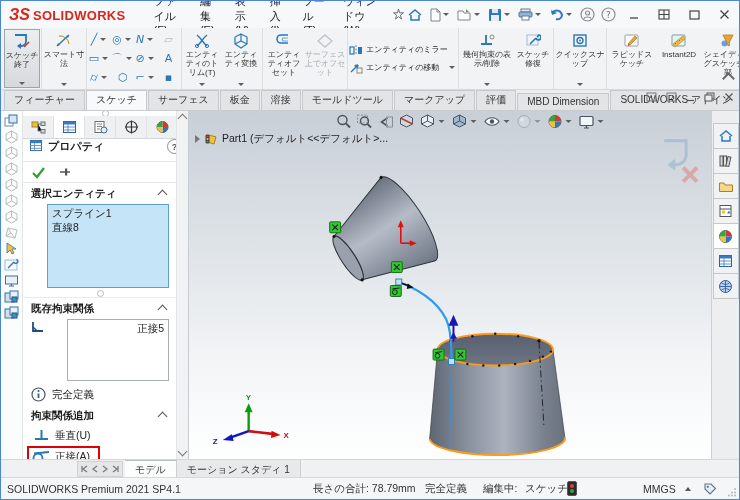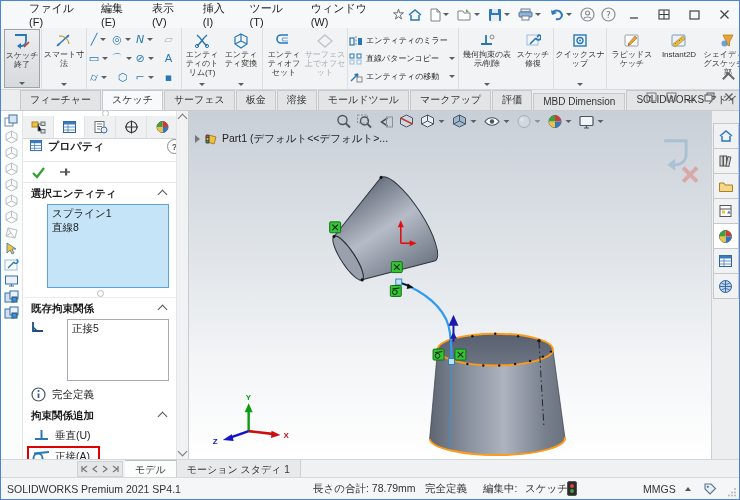--- a/index.html
+++ b/index.html
@@ -28,21 +28,21 @@
   .bigbtn.disabled{color:#a9adb1;}
   .egrid{display:grid;grid-template-columns:repeat(4,23px);grid-auto-rows:19px;align-content:center;}
   .ecell{display:flex;align-items:center;justify-content:center;gap:1px;}
   .eglyph{color:#2878b8;font-family:"DejaVu Sans",sans-serif;font-size:11px;line-height:1;}
   .eglyph.gray{color:#b4b8bc;}
   .mcol{display:flex;flex-direction:column;justify-content:center;width:108px;}
   .mrow{display:flex;align-items:center;gap:3px;font-size:8px;height:18px;white-space:nowrap;overflow:hidden;}
   .mrow .car{margin-left:auto;margin-right:2px;}
   .collapse-chev{position:absolute;right:6px;bottom:6px;width:7px;height:7px;border-left:2px solid #666;border-top:2px solid #666;transform:rotate(45deg);}
   
-  .rtabs{height:20px;display:flex;align-items:flex-end;background:#ebedee;border-bottom:1px solid #c9ccce;padding-left:19px;position:relative;flex:0 0 auto;}
+  .rtabs{height:20px;display:flex;align-items:flex-end;background:#ebedee;border-bottom:1px solid #c9ccce;padding-left:3px;position:relative;flex:0 0 auto;}
   .rtab{font-size:10px;padding:2px 9px 3px;border:1px solid #c6c9cc;border-bottom:none;background:#e2e4e6;margin-right:1px;color:#333;white-space:nowrap;}
   .rtab.active{background:#f8f9fa;font-weight:normal;}
   .rtab-controls{position:absolute;right:5px;top:2px;display:flex;gap:9px;align-items:center;}
   
   .main{flex:1 1 auto;display:flex;min-height:0;}
   .leftstrip{width:21px;background:#fbfcfc;border-right:1px solid #e2e4e6;display:flex;flex-direction:column;align-items:center;padding-top:3px;gap:2px;flex:0 0 auto;}
   
   .pm{width:165px;background:#ffffff;border-right:1px solid #c9ccce;position:relative;display:flex;flex-direction:column;font-size:10.5px;flex:0 0 auto;overflow:hidden;}
   .pm-splitter{height:5px;display:flex;align-items:center;justify-content:center;}
   .pm-splitter .dot{width:5px;height:5px;border:1px solid #b8bcbf;border-radius:50%;}
@@ -54,21 +54,21 @@
   .pm-actions{height:20px;display:flex;align-items:center;gap:12px;padding:0 8px;border-bottom:1px solid #e6e8ea;}
   .pm-body{flex:1;position:relative;padding-right:11px;overflow:hidden;}
   .sec-head{display:flex;align-items:center;font-weight:bold;padding:4px 8px 2px;color:#1c1c1c;}
   .chev{width:6px;height:6px;border-right:1.6px solid #555;border-bottom:1.6px solid #555;display:inline-block;}
   .chev.up{transform:rotate(-135deg);margin-left:auto;margin-right:3px;}
   .chev.dn{transform:rotate(45deg);}
   .sel-listbox{margin:1px 8px 2px 24px;height:78px;background:#c5e4f7;border:1px solid #5ba3d4;padding:2px 4px;overflow:hidden;}
   .sel-listbox div{line-height:1.3;}
   .mid-divider{height:7px;display:flex;align-items:center;justify-content:center;border-bottom:1px solid #ececec;}
   .mid-divider .dot{width:5px;height:5px;border:1px solid #b8bcbf;border-radius:50%;}
-  .rel-row{display:flex;align-items:flex-start;padding:1px 8px 2px 6px;gap:20px;}
+  .rel-row{display:flex;align-items:flex-start;padding:1px 8px 2px 6px;gap:20px;text-align:right;}
   .rel-listbox{flex:1;height:56px;background:#fff;border:1px solid #a7adb2;padding:2px 4px;}
   .info-row{display:flex;align-items:center;gap:6px;padding:4px 8px 3px;}
   .opt-row{display:flex;align-items:center;gap:5px;padding:2px 4px;margin:1px 8px 1px 6px;}
   .opt-row.hl{border:2px solid #e00202;width:fit-content;padding:1px 8px 1px 3px;margin-left:4px;}
   .pm-scroll{position:absolute;right:0;top:0;bottom:0;width:11px;background:#f1f2f3;border-left:1px solid #e2e4e6;}
   .pm-scroll .chev{position:absolute;left:2px;border-color:#777;}
   .pm-scroll .chev.up{top:4px;transform:rotate(-135deg);}
   .pm-scroll .chev.dn{bottom:4px;transform:rotate(45deg);}
   
   .vp{flex:1 1 auto;position:relative;background:linear-gradient(180deg,#c9cfd7 0%,#dce1e6 35%,#f2f4f6 70%,#ffffff 100%);min-width:0;overflow:hidden;}
@@ -94,20 +94,24 @@
   .grip{position:absolute;right:2px;bottom:2px;width:10px;height:10px;}
   .tri-up{width:0;height:0;border-left:3.5px solid transparent;border-right:3.5px solid transparent;border-bottom:4px solid #555;}
   svg{display:block;}
 </style>
 </head>
 <body>
 
 <div id="app">
 
   <div class="titlebar">
+    <div class="logo">
+      <span class="mark">ЗS</span>
+      <span class="word">SOLIDWORKS</span>
+    </div>
     <div class="menus">
       <span class="menu">ファイル(F)</span>
       <span class="menu">編集(E)</span>
       <span class="menu">表示(V)</span>
       <span class="menu">挿入(I)</span>
       <span class="menu">ツール(T)</span>
       <span class="menu">ウィンドウ(W)</span>
       <span class="menu-pin">
         <svg width="11" height="11" viewBox="0 0 11 11">
             <path d="M5.5 0 L6.6 3.8 L10.5 3.8 L7.4 6.2 L8.5 10 L5.5 7.7 L2.5 10 L3.6 6.2 L0.5 3.8 L4.4 3.8 Z" fill="none" stroke="#6b7075" stroke-width="1"></path>
@@ -311,30 +315,20 @@
     </div>
     <div class="rgroup">
       <div class="mcol">
         <div class="mrow">
           <svg width="14" height="12" viewBox="0 0 14 12">
               <rect x="1" y="3" width="4" height="7" fill="none" stroke="#2878b8" stroke-width="1.2"></rect>
               <rect x="9" y="3" width="4" height="7" fill="#2878b8"></rect>
               <path d="M7 1 V11" stroke="#888" stroke-width="1" stroke-dasharray="2 1.5"></path>
             </svg>
           <span>エンティティのミラー</span>
-        </div>
-        <div class="mrow">
-          <svg width="14" height="12" viewBox="0 0 14 12">
-              <rect x="1" y="1" width="4" height="4" fill="none" stroke="#2878b8"></rect>
-              <rect x="8" y="1" width="4" height="4" fill="none" stroke="#2878b8"></rect>
-              <rect x="1" y="7" width="4" height="4" fill="none" stroke="#9bbedb"></rect>
-              <rect x="8" y="7" width="4" height="4" fill="none" stroke="#9bbedb"></rect>
-            </svg>
-          <span>直線パターンコピー</span>
-          <span class="car"></span>
         </div>
         <div class="mrow">
           <svg width="14" height="12" viewBox="0 0 14 12">
               <path d="M2 10 L9 3 M9 3 L5.5 3.8 M9 3 L8.2 6.5" stroke="#2878b8" stroke-width="1.4" fill="none"></path>
               <rect x="8" y="6" width="5" height="5" fill="none" stroke="#888"></rect>
             </svg>
           <span>エンティティの移動</span>
           <span class="car"></span>
         </div>
       </div>

